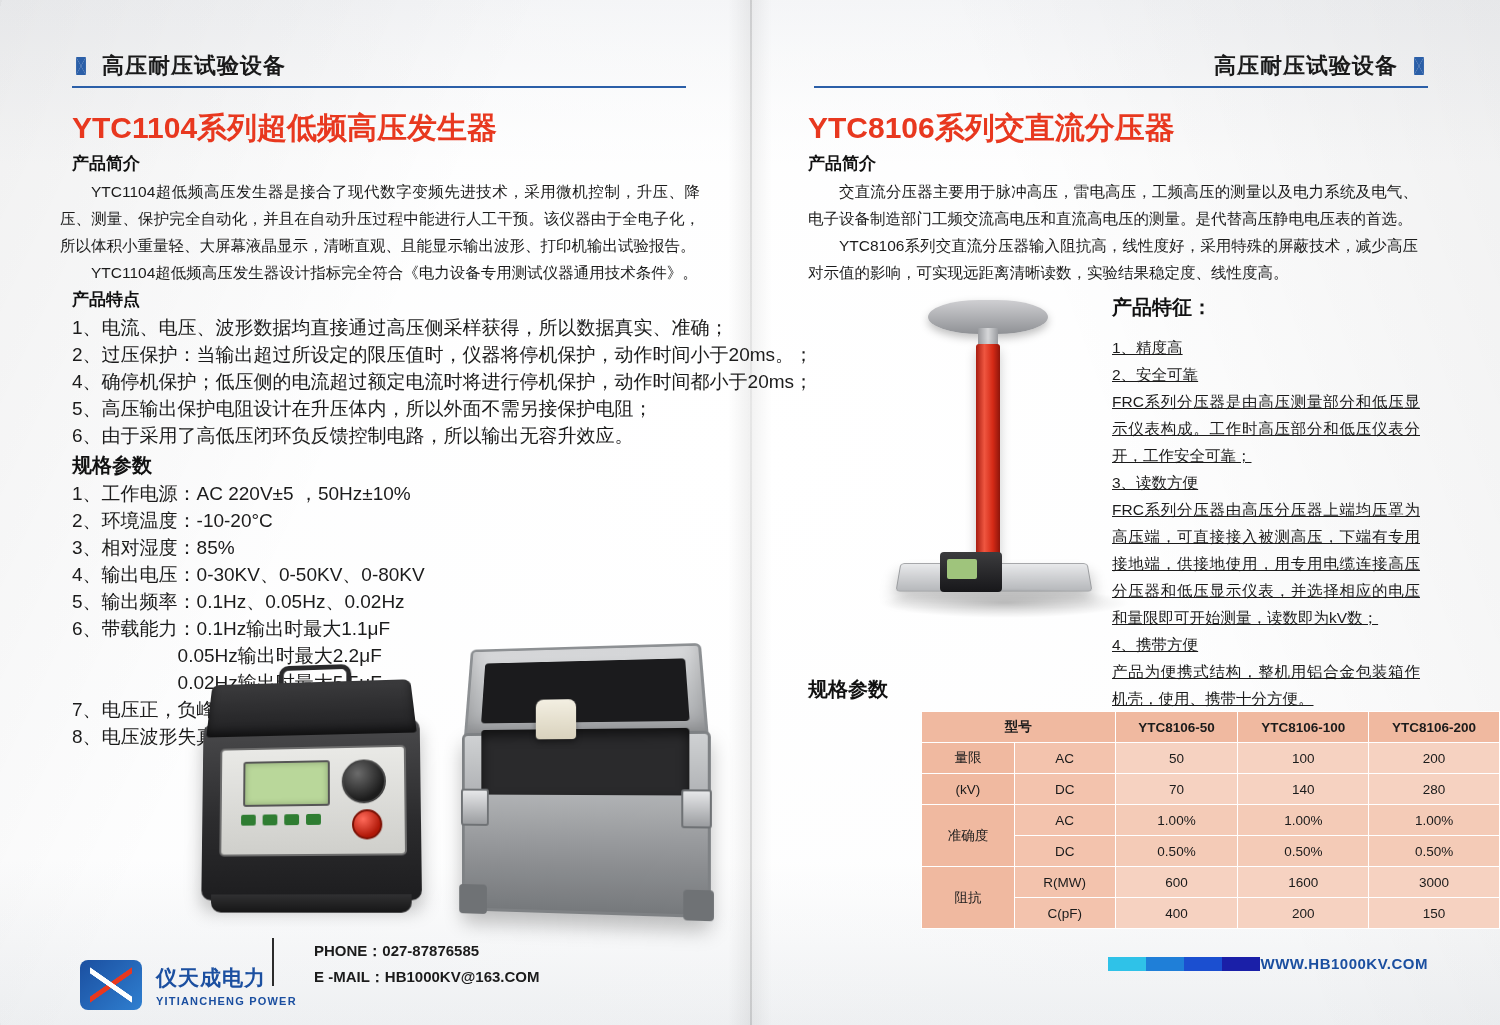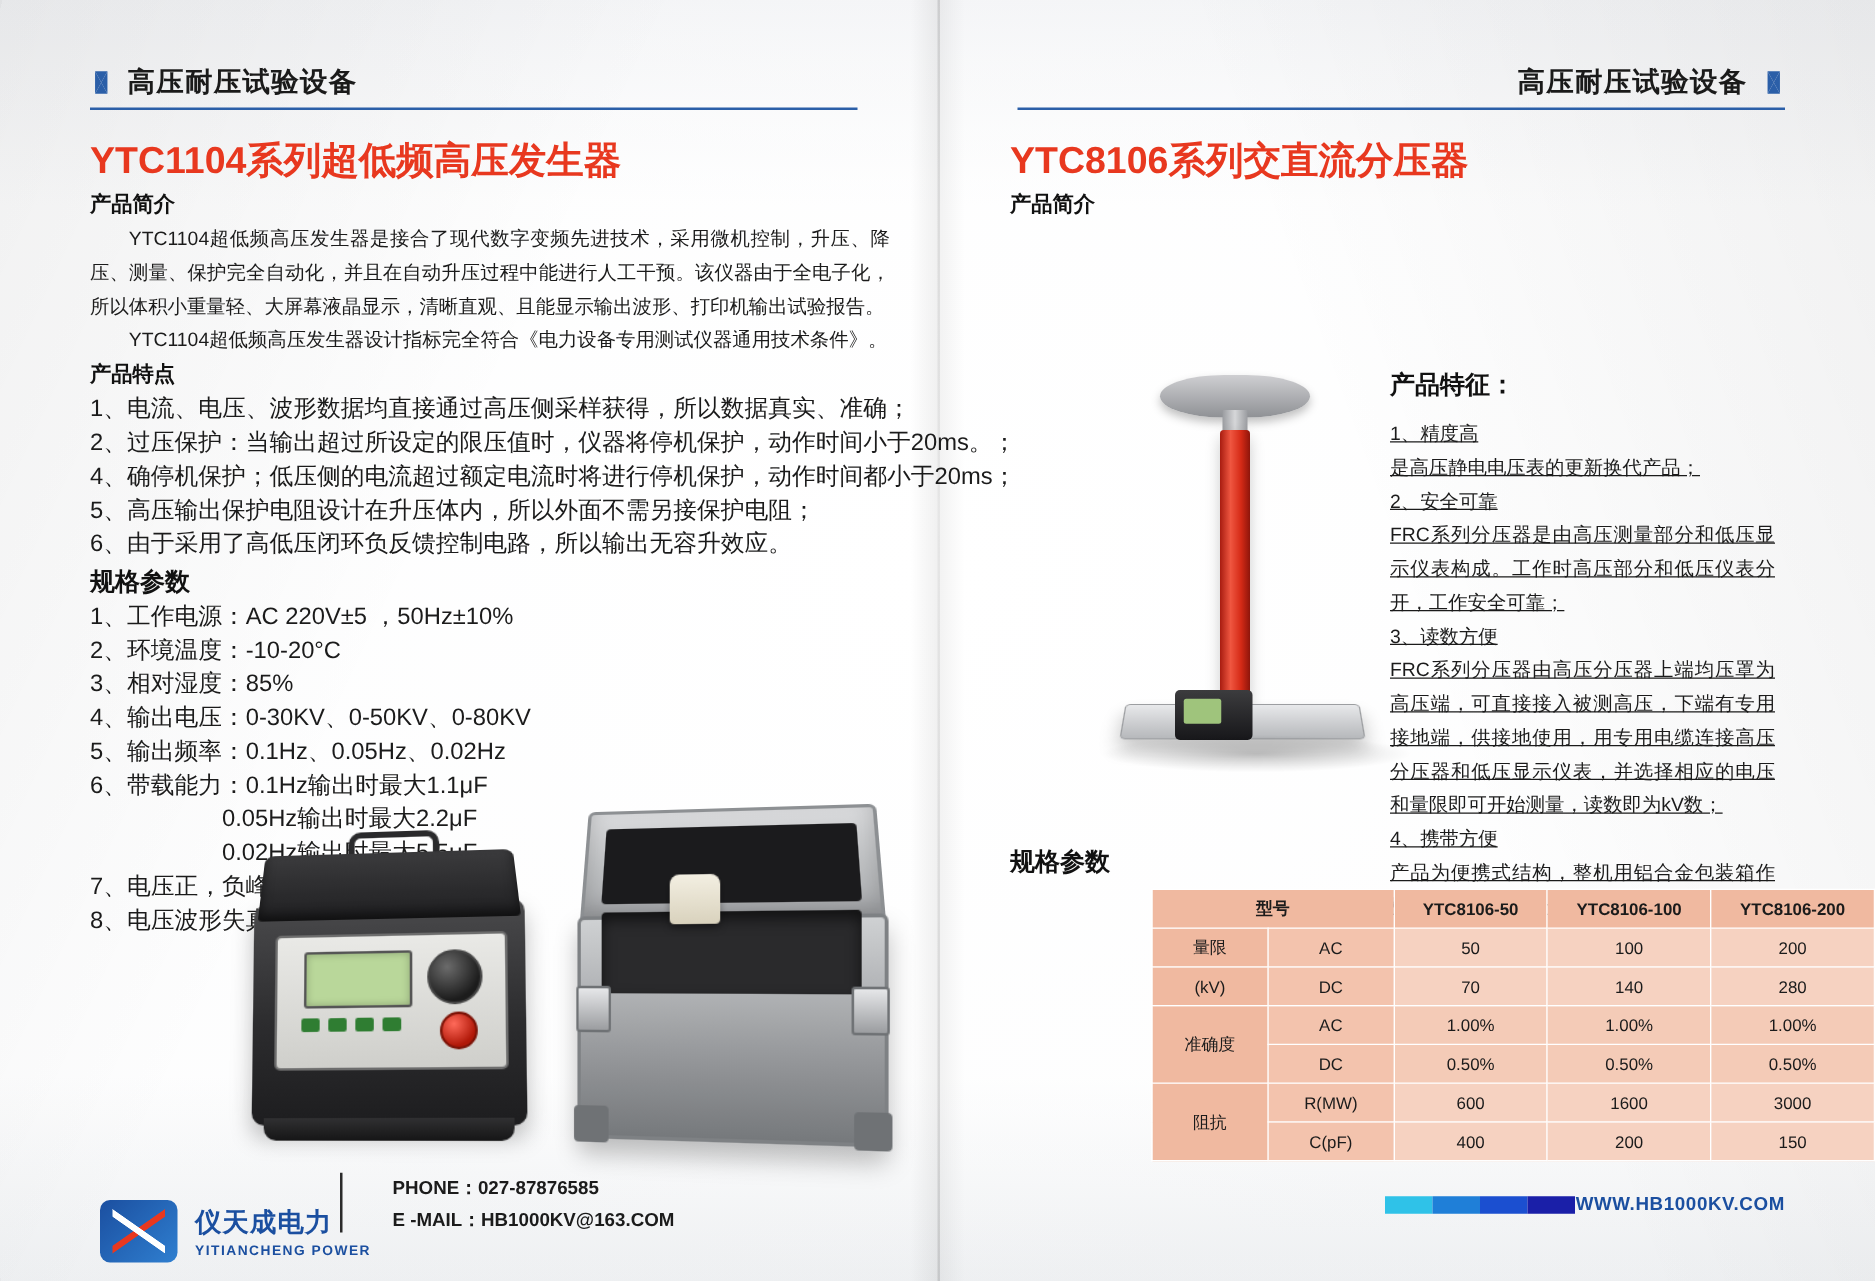--- a/index.html
+++ b/index.html
@@ -278,21 +278,21 @@
   <div class="hdr hdr-right">
     <span>高压耐压试验设备</span>
     <span class="diamond"></span>
   </div>
   <div class="rule rule-right"></div>
 
   <div class="ptitle" style="left:72px;top:108px;">YTC1104系列超低频高压发生器</div>
 
   <div class="sec-h" style="left:72px;top:152px;">产品简介</div>
 
-  <div class="body-txt" style="left:72px;top:178px;width:640px;">
+  <div class="body-txt" style="left:60px;top:178px;width:640px;">
     <p class="indent">YTC1104超低频高压发生器是接合了现代数字变频先进技术，采用微机控制，升压、降压、测量、保护完全自动化，并且在自动升压过程中能进行人工干预。该仪器由于全电子化，所以体积小重量轻、大屏幕液晶显示，清晰直观、且能显示输出波形、打印机输出试验报告。</p>
     <p class="indent">YTC1104超低频高压发生器设计指标完全符合《电力设备专用测试仪器通用技术条件》。</p>
   </div>
 
   <div class="sec-h" style="left:72px;top:288px;">产品特点</div>
   <div class="list" style="left:72px;top:314px;width:660px;">
     <div>1、电流、电压、波形数据均直接通过高压侧采样获得，所以数据真实、准确；</div>
     <div>2、过压保护：当输出超过所设定的限压值时，仪器将停机保护，动作时间小于20ms。；</div>
     <div>4、确停机保护；低压侧的电流超过额定电流时将进行停机保护，动作时间都小于20ms；</div>
     <div>5、高压输出保护电阻设计在升压体内，所以外面不需另接保护电阻；</div>
@@ -339,25 +339,28 @@
       <div class="fc-latch" style="right:-4px;top:54px;"></div>
       <div class="fc-corner" style="left:-6px;bottom:-6px;"></div>
       <div class="fc-corner" style="right:-6px;bottom:-6px;"></div>
     </div>
   </div>
 
   <div class="ptitle" style="left:808px;top:108px;">YTC8106系列交直流分压器</div>
 
   <div class="sec-h" style="left:808px;top:152px;">产品简介</div>
 
+  <div class="body-txt" style="left:808px;top:178px;width:610px;">
+    <p class="indent">交直流分压器主要用于脉冲高压，雷电高压，工频高压的测量以及电力系统及电气、电子设备制造部门工频交流高电压和直流高电压的测量。是代替高压静电电压表的首选。</p>
+    <p class="indent">YTC8106系列交直流分压器输入阻抗高，线性度好，采用特殊的屏蔽技术，减少高压对示值的影响，可实现远距离清晰读数，实验结果稳定度、线性度高。</p>
+  </div>
 
   <div class="sec-h big" style="left:1112px;top:294px;">产品特征：</div>
   <div class="body-txt" style="left:1112px;top:334px;width:308px;text-decoration:underline;">
     <p>1、精度高</p>
-    <p>是高压静电电压表的更新换代产品；</p>
     <p>2、安全可靠</p>
     <p>FRC系列分压器是由高压测量部分和低压显示仪表构成。工作时高压部分和低压仪表分开，工作安全可靠；</p>
     <p>3、读数方便</p>
     <p>FRC系列分压器由高压分压器上端均压罩为高压端，可直接接入被测高压，下端有专用接地端，供接地使用，用专用电缆连接高压分压器和低压显示仪表，并选择相应的电压和量限即可开始测量，读数即为kV数；</p>
     <p>4、携带方便</p>
     <p>产品为便携式结构，整机用铝合金包装箱作机壳，使用、携带十分方便。</p>
   </div>
 
   <div class="divider-photo">
     <div class="dv-cap"></div>

